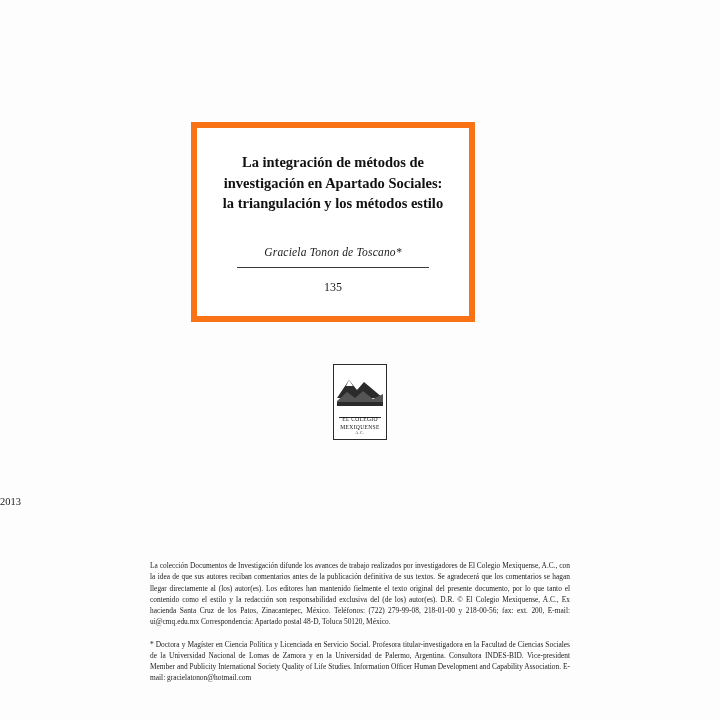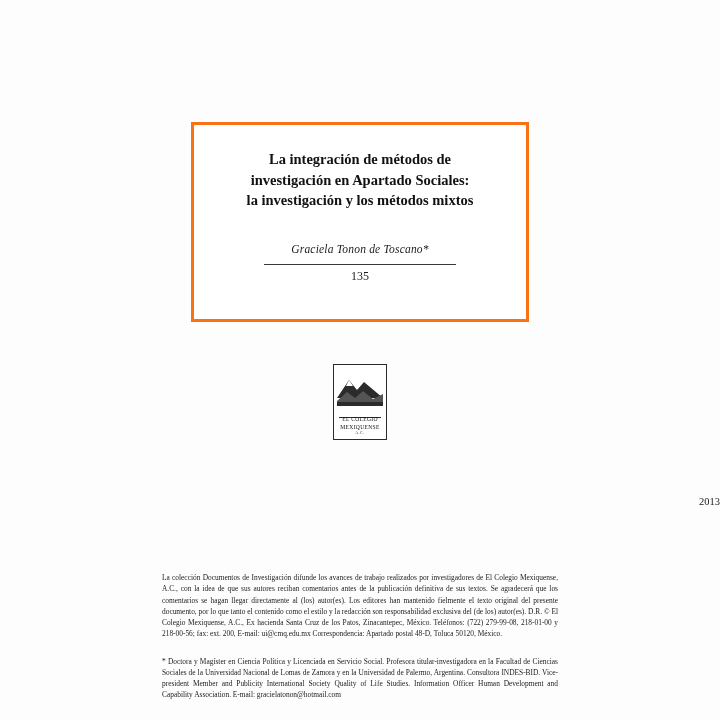--- a/index.html
+++ b/index.html
@@ -21,23 +21,23 @@
     width: 720px;
     height: 720px;
     background: #fdfdfd;
   }
 
   
   .title-box {
     position: absolute;
     left: 191px;
     top: 122px;
-    width: 338px;
+    width: 284px;
     height: 200px;
-    border: 3px solid #f97316;
+    border: 6px solid #f97316;
     box-sizing: border-box;
     background: #ffffff;
   }
   .title-block {
     margin-top: 24px;
     text-align: center;
     font-weight: bold;
     font-size: 14.5px;
     line-height: 1.42;
     color: #111;
@@ -56,21 +56,21 @@
   }
   .rule {
     width: 192px;
     height: 1px;
     background: #3a3a3a;
     margin: 9px auto 0 auto;
   }
   .number {
     text-align: center;
     font-size: 12px;
-    margin-top: 4px;
+    margin-top: 12px;
     color: #1a1a1a;
   }
 
   
   .logo-wrap {
     position: absolute;
     left: 333px;
     top: 364px;
     width: 54px;
     height: 76px;
@@ -113,49 +113,49 @@
     height: 1px;
     background: #2b2b2b;
   }
 
   
   .year {
     position: absolute;
     left: 0;
     top: 496px;
     width: 720px;
-    text-align: right;
+    text-align: left;
     font-size: 10.5px;
     color: #1a1a1a;
   }
 
   
   .footnotes {
     position: absolute;
     left: 146px;
     top: 556px;
     width: 428px;
     font-size: 7.4px;
     line-height: 1.52;
     text-align: justify;
     color: #222;
   }
-  .footnotes p { margin: 16px; }
+  .footnotes p { margin: 4px; }
   .footnotes .para2 { margin-top: 11px; }
 </style>
 </head>
 <body>
 
 <div class="page">
 
   <div class="title-box">
     <div class="title-block">
       <span class="title-line">La integración de métodos de</span>
       <span class="title-line">investigación en Apartado Sociales:</span>
-      <span class="title-line">la investigación y los métodos mixtos</span>
+      <span class="title-line">la triangulación y los métodos estilo</span>
     </div>
     <div class="author">Graciela Tonon de Toscano*</div>
     <div class="rule"></div>
     <div class="number">135</div>
   </div>
 
   <div class="logo-wrap">
     <div class="logo-box">
       <svg class="logo-art" viewBox="0 0 46 38">
         <rect x="0" y="0" width="46" height="38" fill="#ffffff"></rect>

